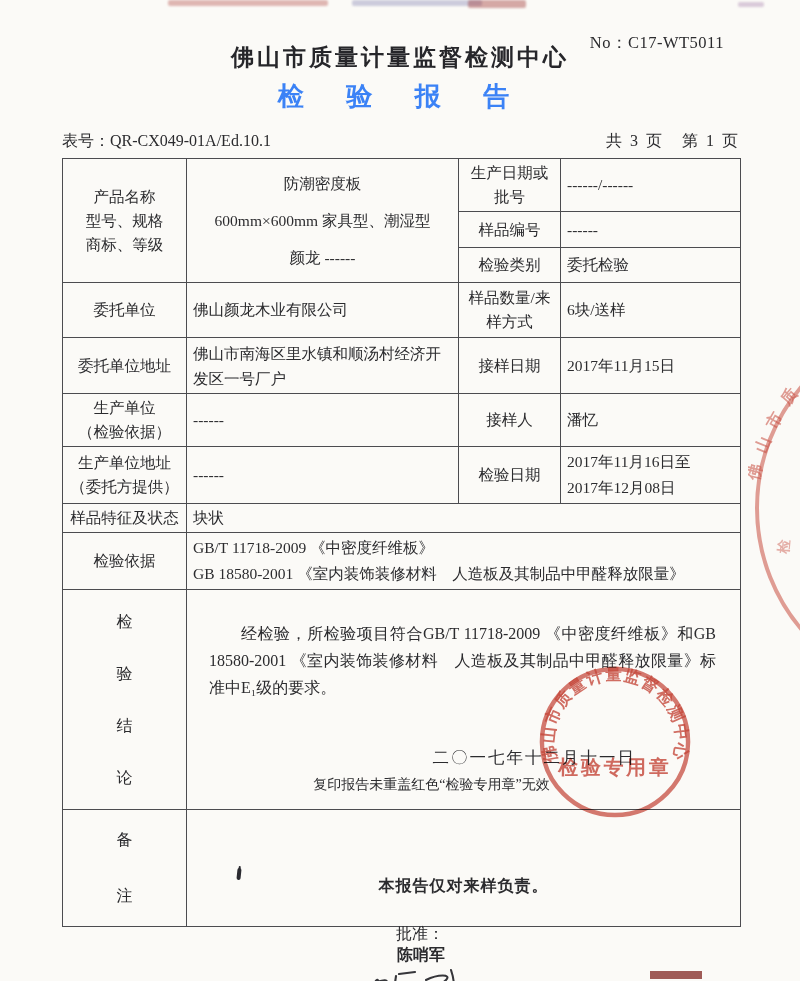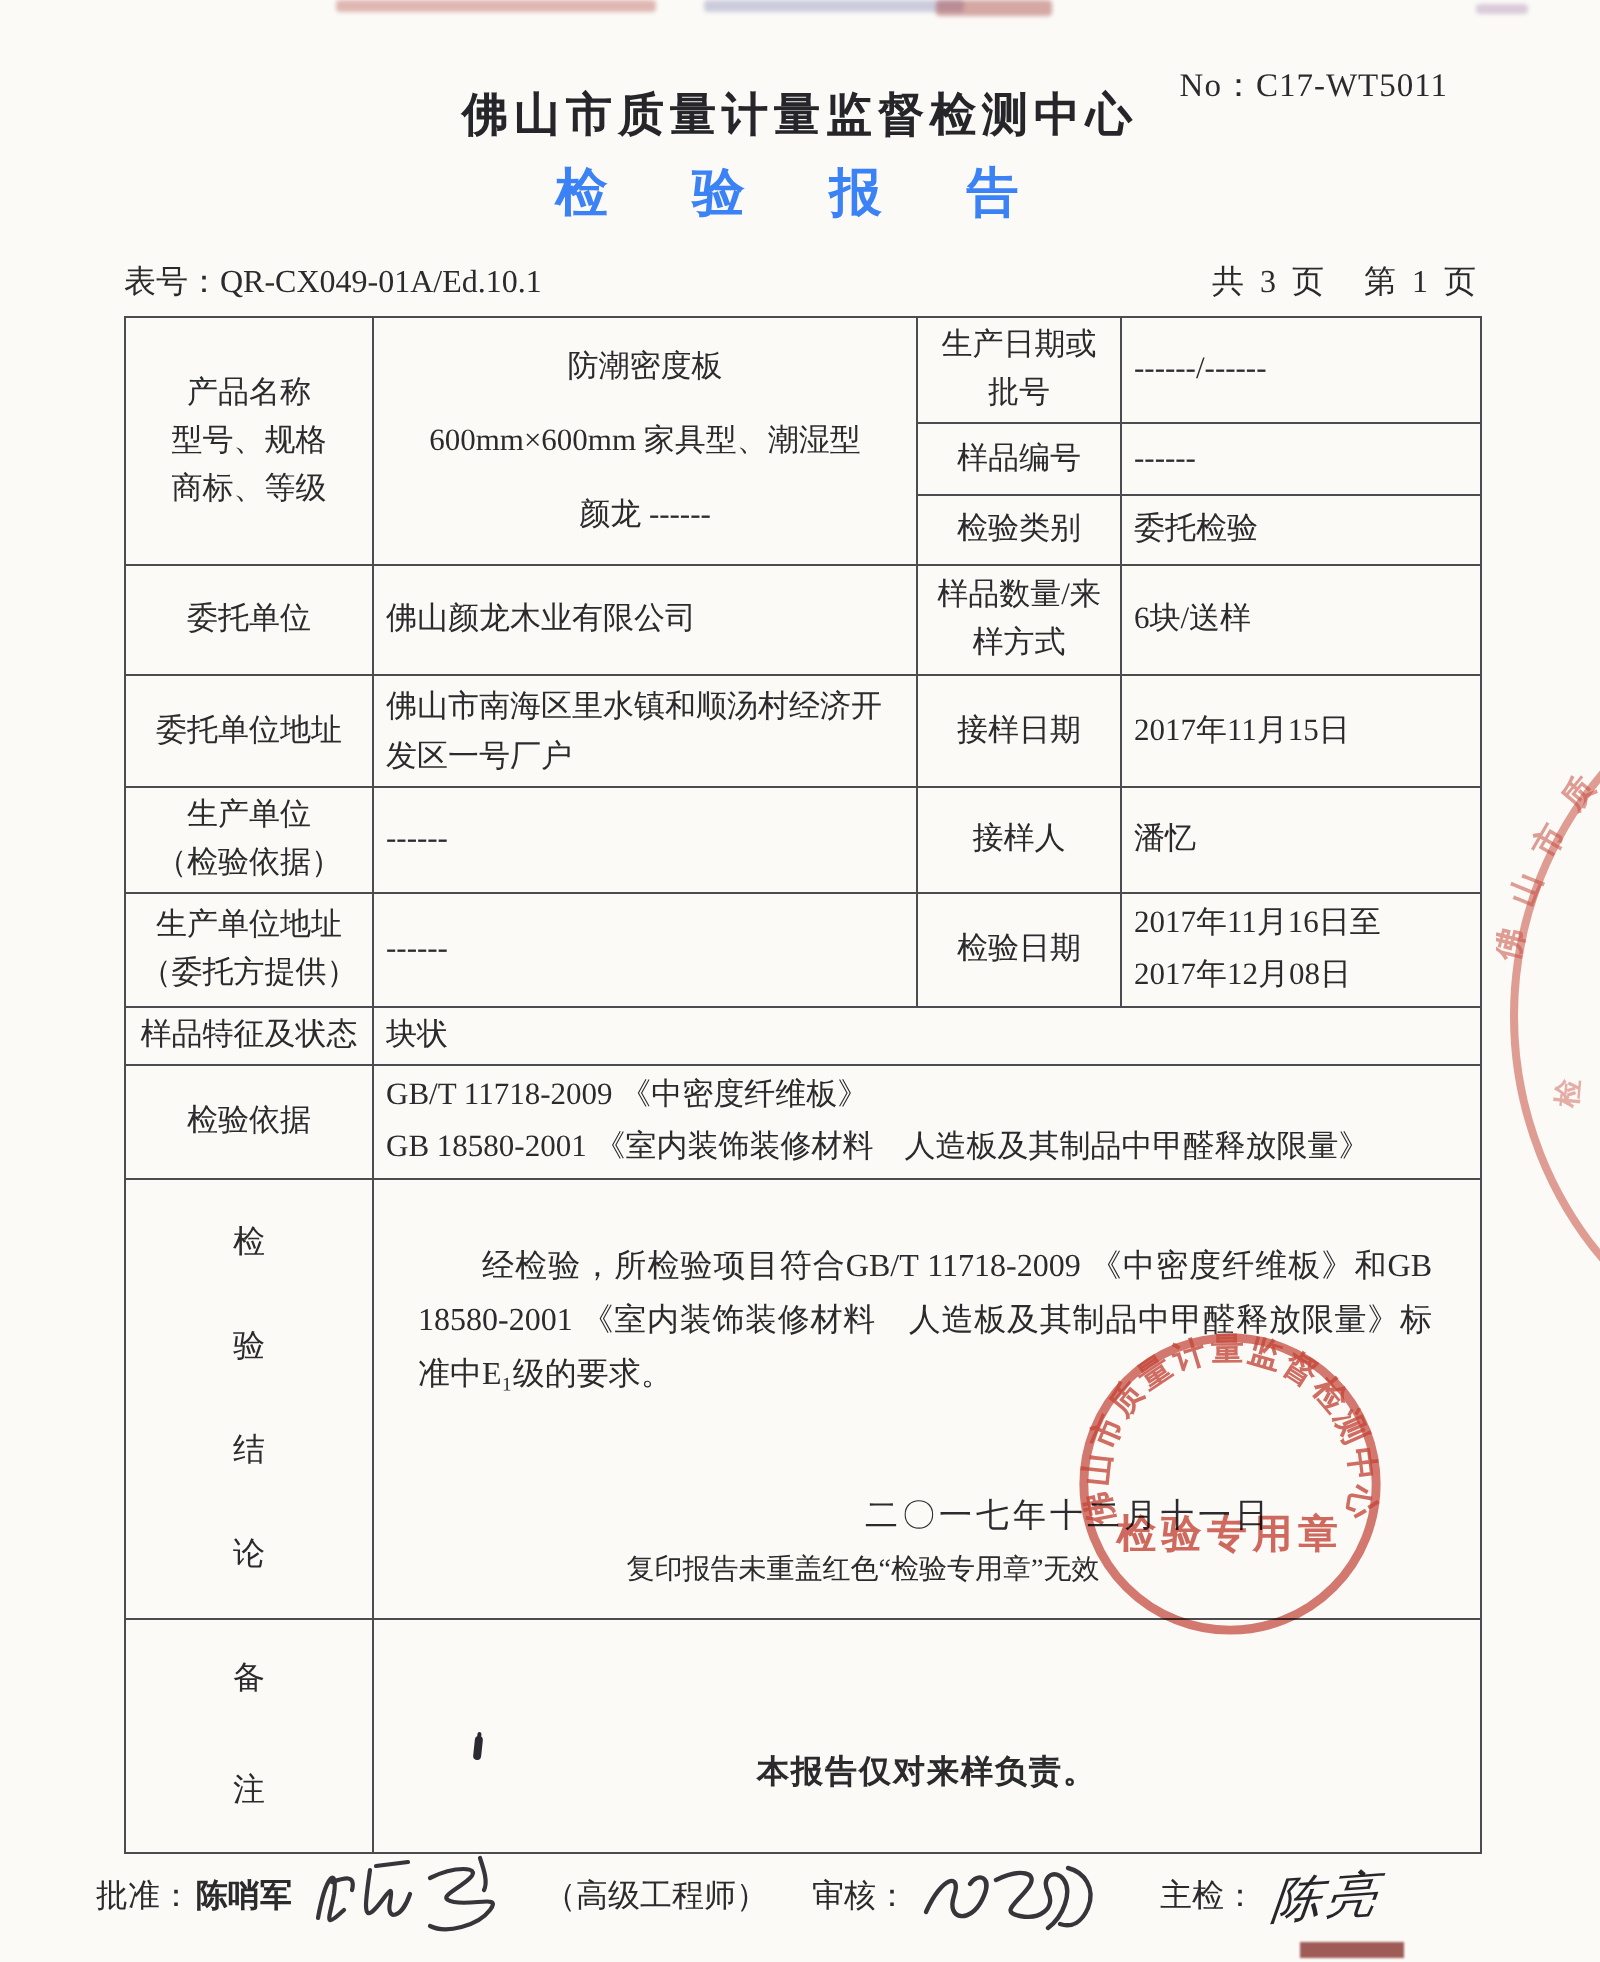--- a/index.html
+++ b/index.html
@@ -51,22 +51,22 @@
   .ink-mark{position:absolute;left:50px;top:58px;width:4px;height:12px;background:#2a2a30;
     border-radius:2px;transform:rotate(6deg);box-shadow:0 -3px 0 -1px #2a2a30;}
 
   
   .stamp-main{position:absolute;left:536px;top:663px;width:158px;height:158px;
     mix-blend-mode:multiply;pointer-events:none;}
   .stamp-edge{position:absolute;right:0;top:378px;width:52px;height:262px;
     mix-blend-mode:multiply;pointer-events:none;overflow:hidden;}
 
   
-  .footer{position:absolute;left:48px;top:924px;width:700px;height:48px;
-    display:flex;align-items:center;font-size:16px;}
+  .footer{position:absolute;left:70px;top:924px;width:700px;height:48px;
+    display:flex;align-items:center;font-size:16px;flex-direction:column;}
   .footer .bold{font-weight:bold;margin-left:2px;}
   .sig{flex:none;}
   .sig-1{margin-left:6px;margin-right:2px;}
   .sig-2{margin-left:4px;margin-right:-6px;}
   .hand-name{font-size:25px;transform:skewX(-10deg) rotate(-4deg);margin-left:8px;
     font-style:italic;color:#26262b;letter-spacing:2px;}
   .ftr-gap1{width:22px;} .ftr-gap2{width:28px;}
 </style>
 </head>
 <body>

